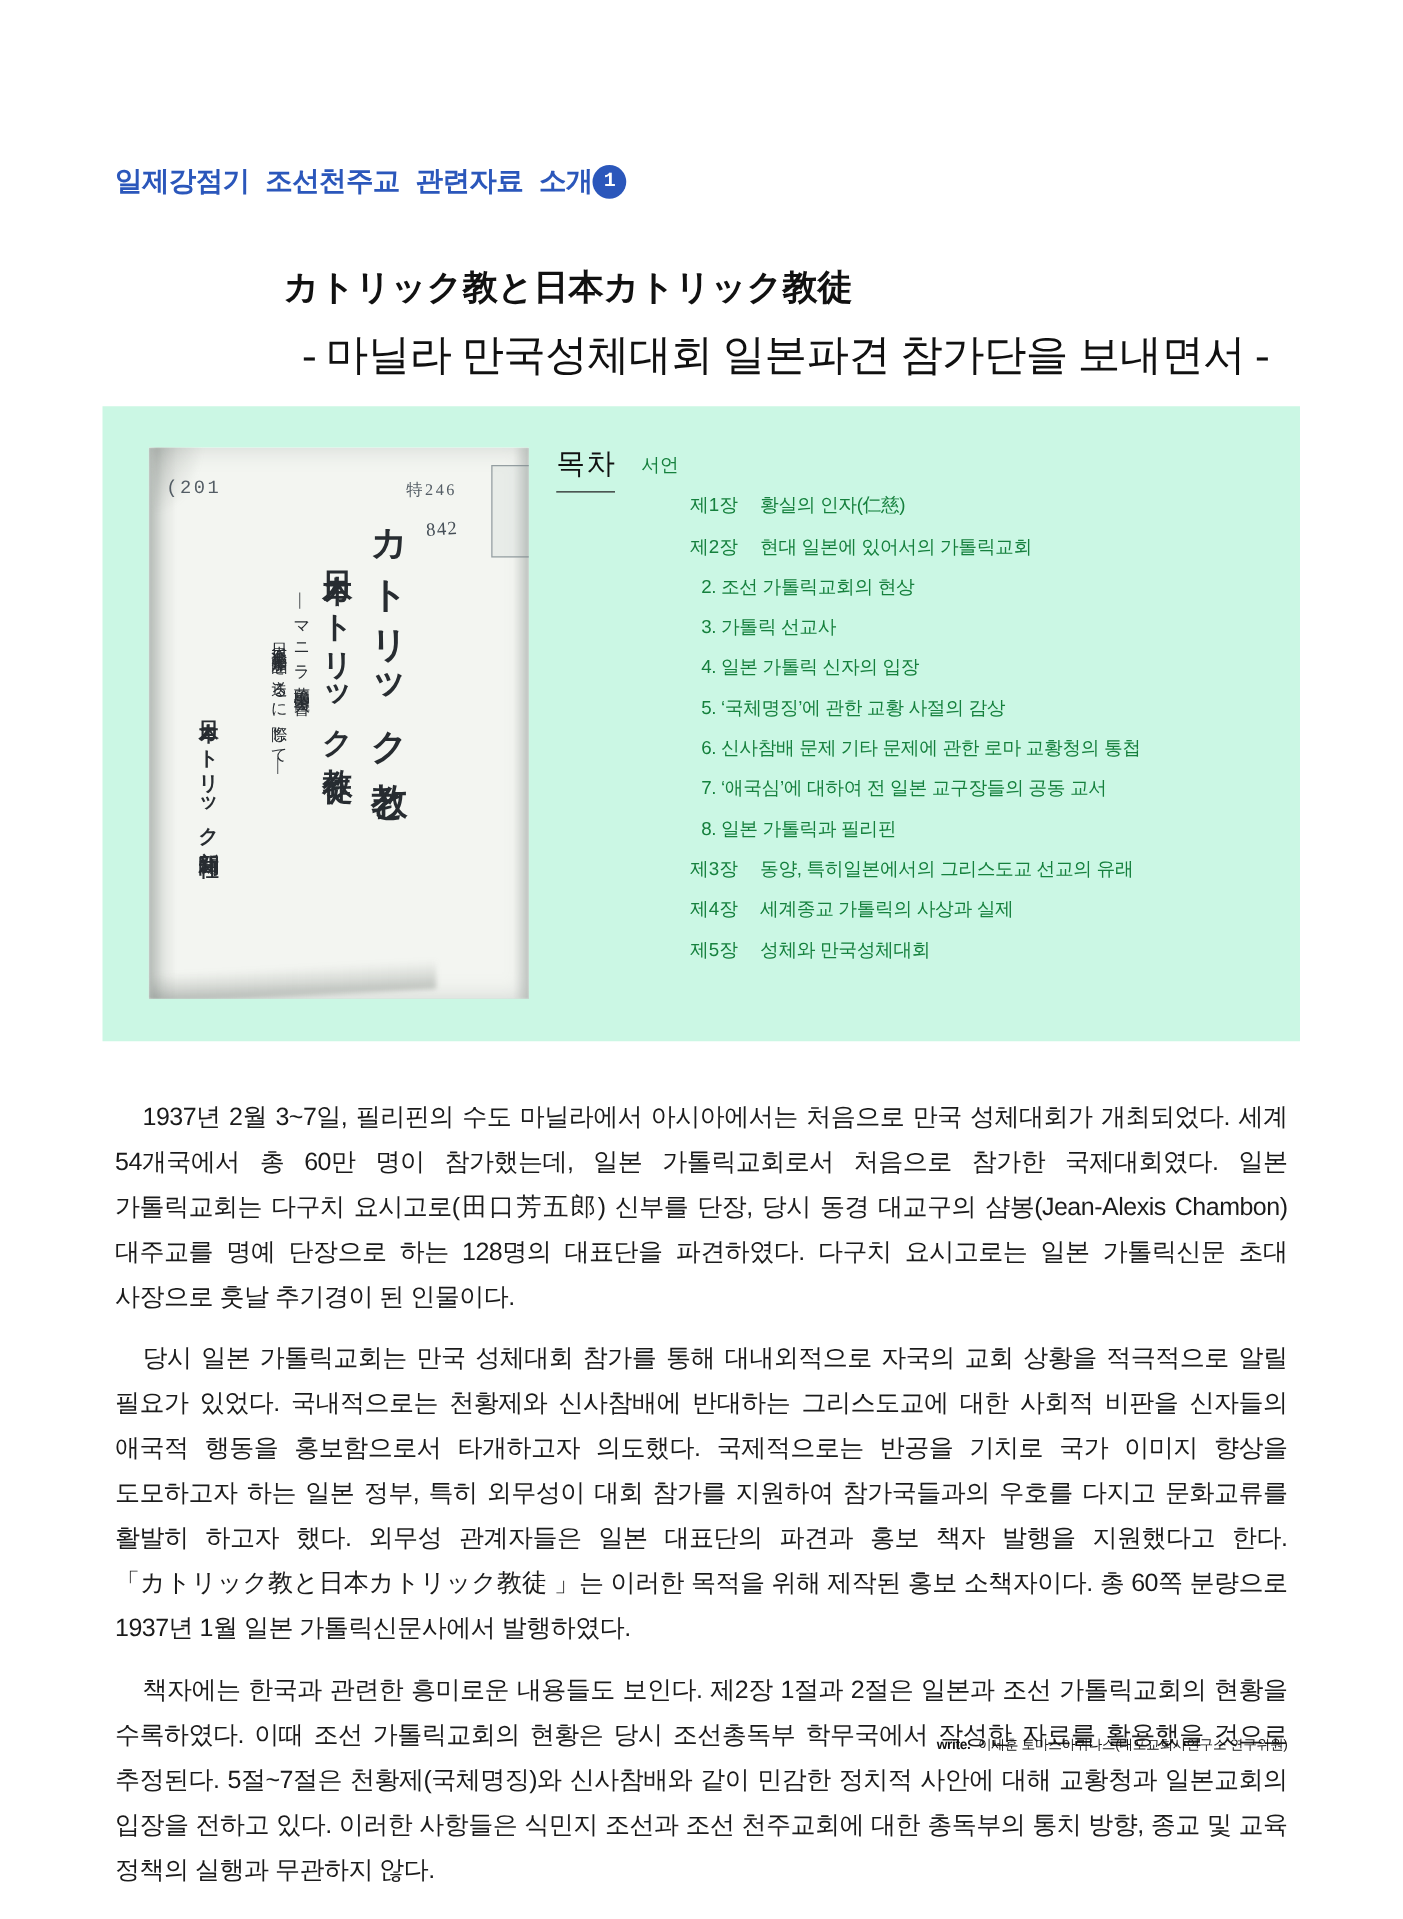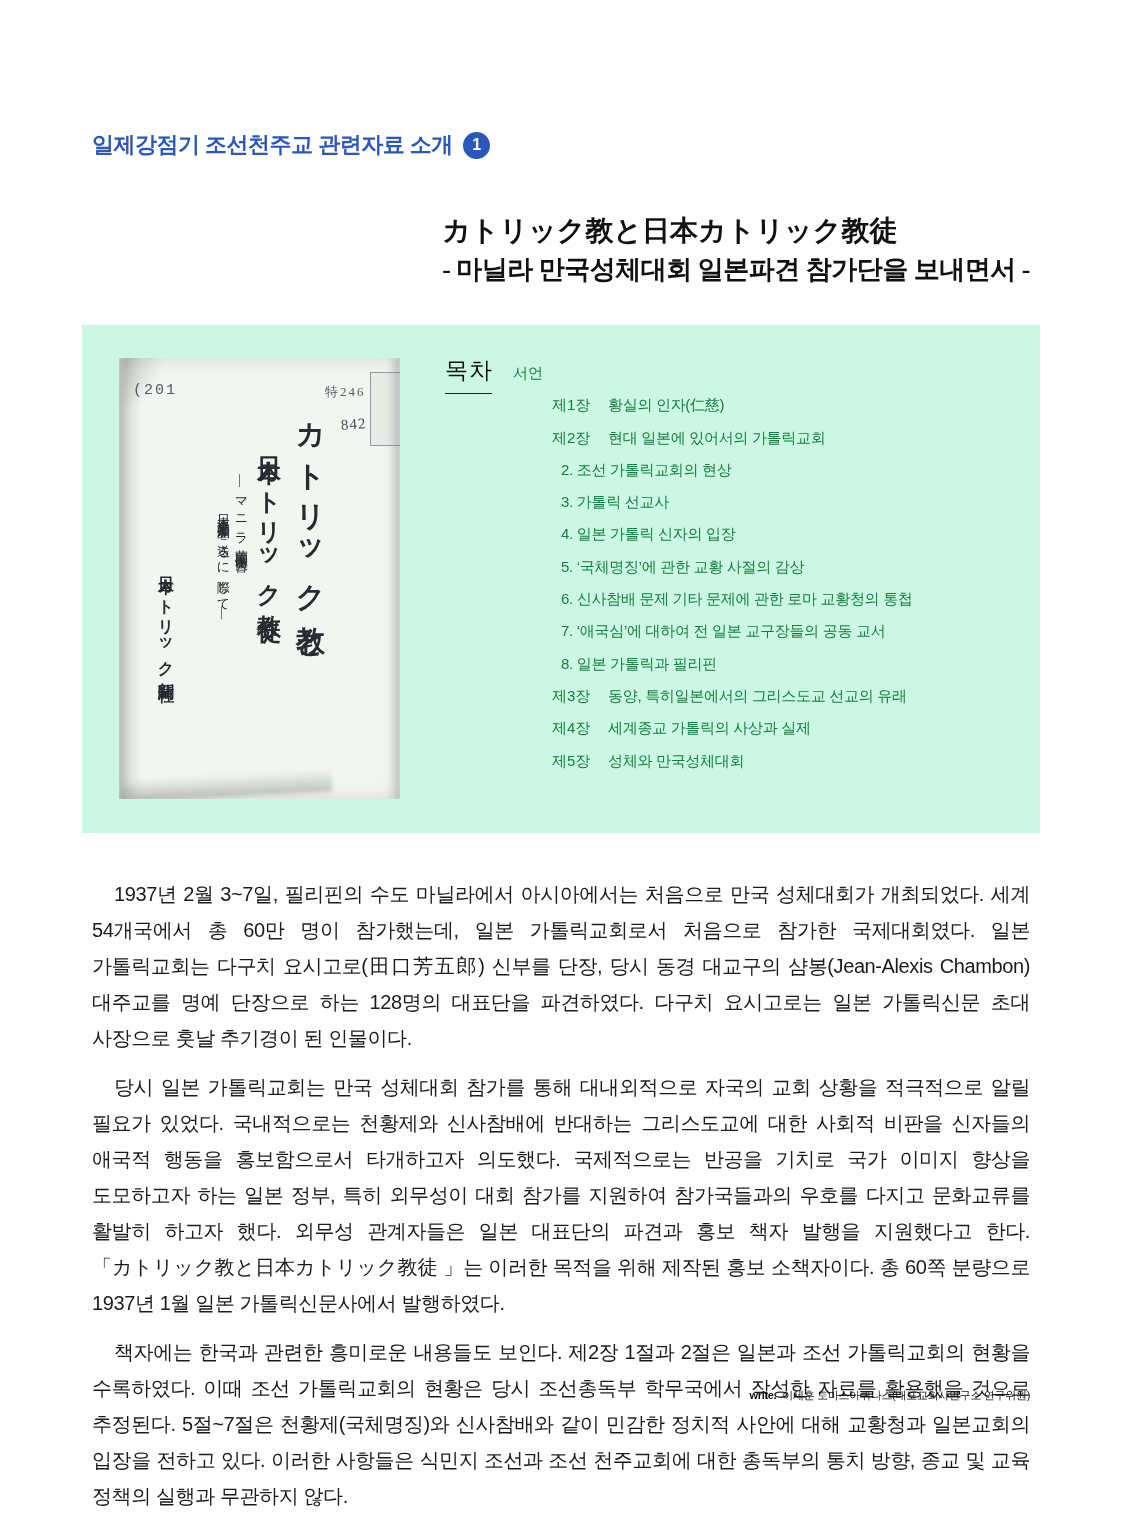--- a/index.html
+++ b/index.html
@@ -2,45 +2,45 @@
 <html><head>
 <meta charset="utf-8">
 <style>
   html,body{margin:0;padding:0;background:#ffffff;}
   .page{
     position:relative;width:1122px;height:1535px;background:#ffffff;overflow:hidden;
     font-family:"Liberation Sans",sans-serif;color:#1c1c1c;
   }
   
   .series-header{
-    position:absolute;left:92px;top:130px;display:flex;align-items:center;gap:10px;
-    font-size:22px;font-weight:700;color:#2b57bb;letter-spacing:-0.5px;
+    position:absolute;left:92px;top:130px;display:flex;align-items:center;
+    font-size:22px;font-weight:700;color:#2b57bb;letter-spacing:-0.5px;font-family:Liberation Mono, monospace;
   }
   .series-badge{
     width:27px;height:27px;border-radius:50%;background:#2b57bb;color:#ffffff;
     display:flex;align-items:center;justify-content:center;
     font-size:16px;font-weight:700;line-height:1;
   }
   
   .title-block{position:absolute;right:92px;top:212px;text-align:left;}
   .doc-title{
     font-family:"Liberation Serif",serif;font-weight:700;font-size:28px;color:#111;
     line-height:38px;letter-spacing:0px;margin:0;
   }
   .doc-subtitle{
-    font-family:"Liberation Serif",serif;font-weight:700;font-size:26px;color:#111;
-    line-height:40px;letter-spacing:-0.5px;margin:0;
+    font-family:"Liberation Serif",serif;font-weight:400;font-size:34px;color:#111;
+    line-height:40px;letter-spacing:-0.5px;margin:15px;
   }
   
   .green-panel{
     position:absolute;left:82px;top:325px;width:958px;height:508px;background:#cbf7e4;
   }
   
   .book-cover{
-    position:absolute;left:37px;top:33px;width:281px;height:441px;
+    position:absolute;left:37px;top:33px;width:304px;height:441px;
     background:#f3f5f1;overflow:hidden;
     box-shadow:inset 0 0 18px rgba(140,150,145,0.35);
     font-family:"Liberation Serif",serif;color:#272c31;
   }
   .cover-smudge-left{
     position:absolute;left:0;top:0;bottom:0;width:22px;
     background:linear-gradient(90deg,rgba(105,115,110,0.38),rgba(105,115,110,0.10) 55%,rgba(105,115,110,0) 100%);
     filter:blur(1px);
   }
   .cover-smudge-bottom{

